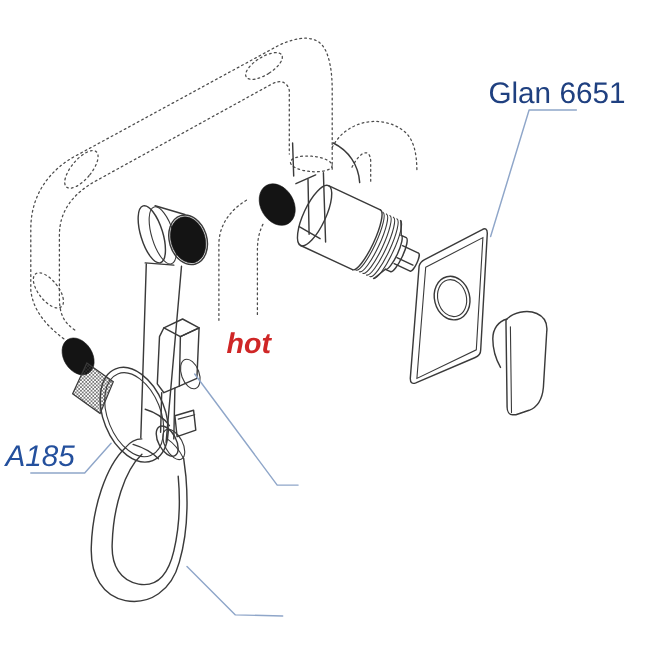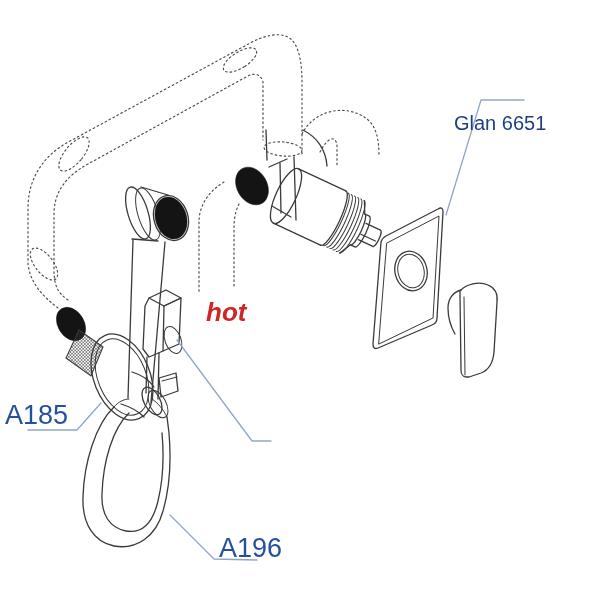--- a/index.html
+++ b/index.html
@@ -1,24 +1,24 @@
 <!DOCTYPE html>
 <html><head>
 <meta charset="utf-8">
 <style>
   html,body{margin:0;padding:0;background:#fff;}
   #stage{position:relative;width:600px;height:600px;background:#ffffff;overflow:hidden;
          font-family:"Liberation Sans",sans-serif;}
   #stage svg{position:absolute;left:0;top:0;}
   .lbl{position:absolute;line-height:1;white-space:nowrap;letter-spacing:0;}
-  .lbl-product{left:454px;top:72px;font-size:20px;color:#1f4080;margin-top:41px;}
+  .lbl-product{left:444px;top:72px;font-size:27px;color:#1f4080;}
   .lbl-cold{left:366px;top:164px;font-size:28px;font-weight:bold;font-style:italic;color:#2a5fad;}
   .lbl-hot{left:206px;top:299px;font-size:26px;font-weight:bold;font-style:italic;color:#cf2626;text-align:right;}
   .lbl-blue{font-size:27px;color:#24509d;}
-  .lbl-a185{left:5px;top:402px;}
+  .lbl-a185{left:5px;top:402px;font-style:italic;}
   .lbl-a214{left:270px;top:414px;}
   .lbl-a196{left:219px;top:535px;}
   
   .ln{fill:none;stroke:#3a3a3a;stroke-width:1.3;stroke-linecap:round;stroke-linejoin:round;}
   .lnthin{fill:none;stroke:#3a3a3a;stroke-width:1;stroke-linecap:round;}
   .ph{fill:none;stroke:#4c4c4c;stroke-width:1.15;stroke-dasharray:1.6 2.9;stroke-linecap:round;}
   .ldr{fill:none;stroke:#8fa6c9;stroke-width:1.3;stroke-linecap:round;stroke-linejoin:round;}
   .blk{fill:#141414;stroke:#141414;stroke-width:0.5;}
 </style>
 </head>
@@ -129,14 +129,13 @@
       <path class="ldr" d="M 524,100 L 481,100 L 446,215"></path>
       <path class="ldr" d="M 28,430 L 77,430 L 101,403"></path>
       <path class="ldr" d="M 177,340 L 252,441 L 271,441"></path>
       <path class="ldr" d="M 170,515 L 214,559 L 257,560"></path>
     </g>
   </svg>
 
   <div class="lbl lbl-product">Glan 6651</div>
   <div class="lbl lbl-hot">hot</div>
   <div class="lbl lbl-blue lbl-a185">A185</div>
-  <div class="lbl lbl-blue lbl-a196">A196</div>
 </div>
 
 </body></html>

